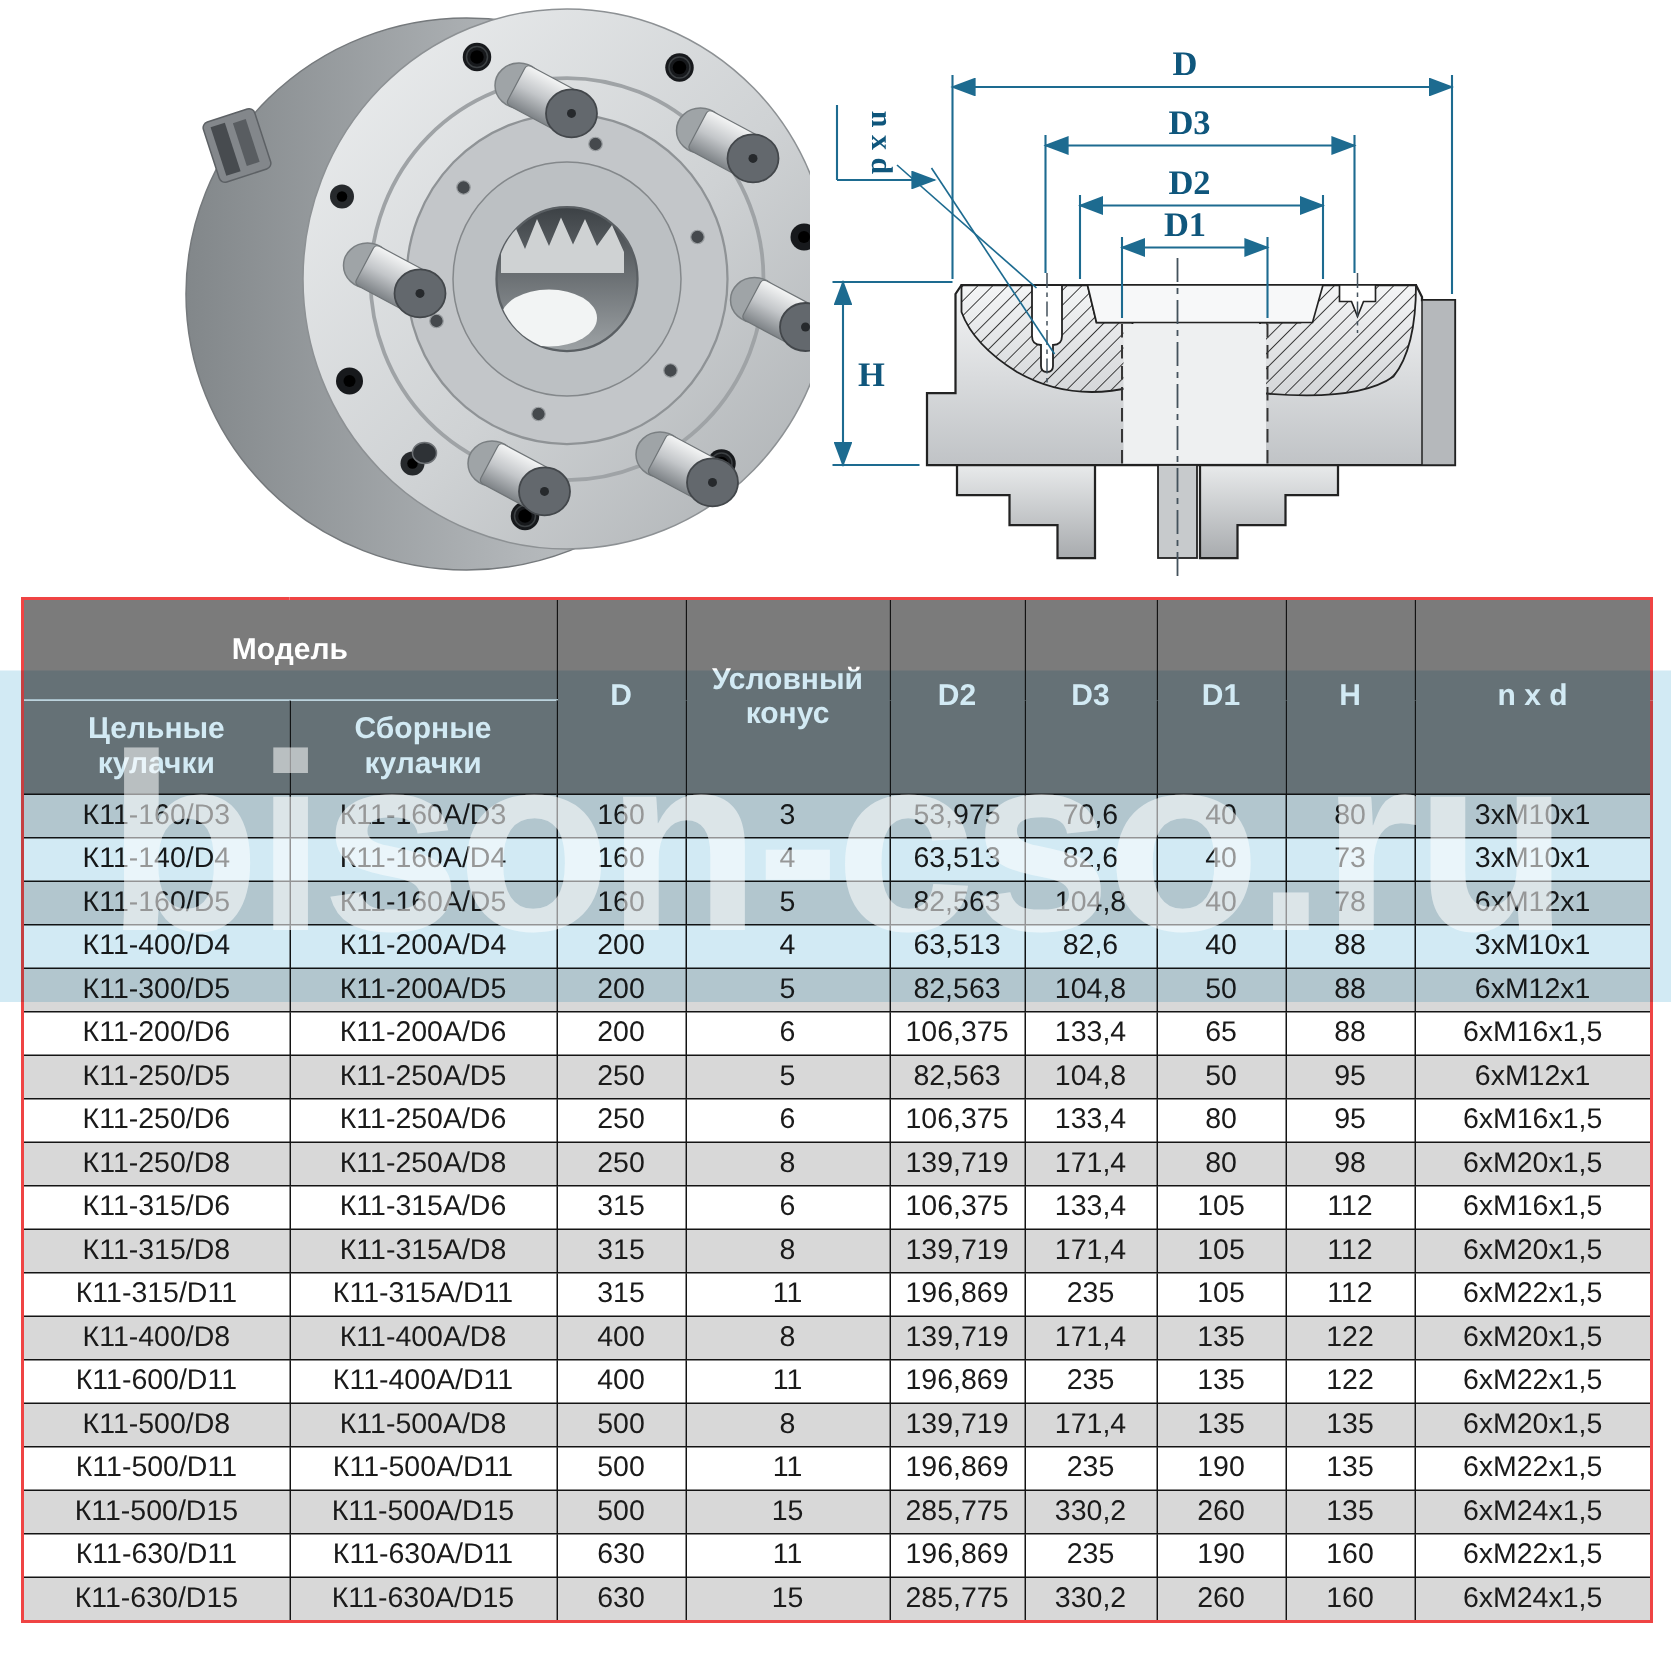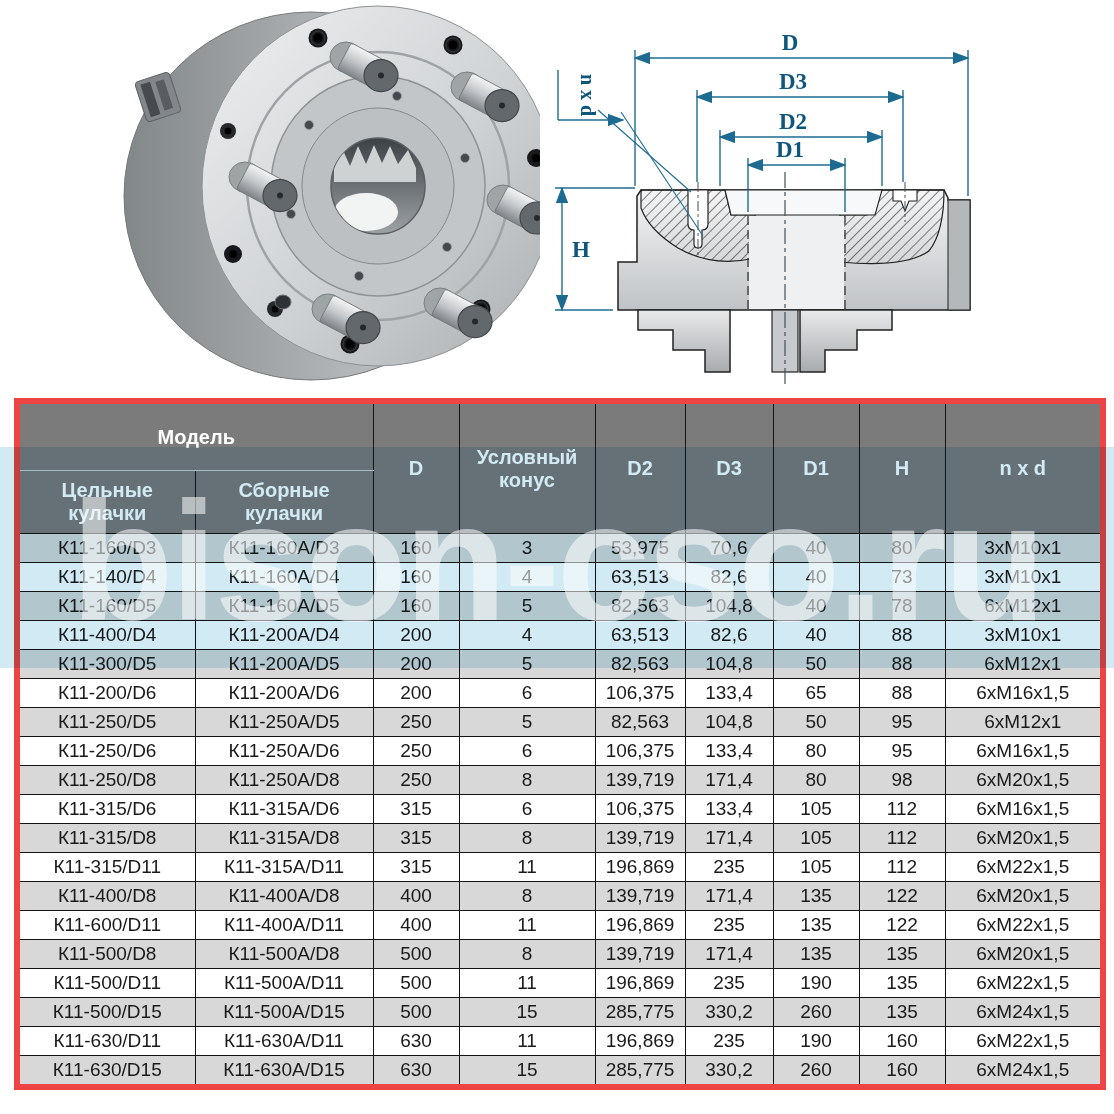--- a/index.html
+++ b/index.html
@@ -9,21 +9,21 @@
   
   .top-section{position:absolute;left:0;top:0;width:1114px;height:396px;background:#fff;}
   .photo-wrap{position:absolute;left:78px;top:0;width:462px;height:392px;}
   .drawing-wrap{position:absolute;left:545px;top:0;width:569px;height:392px;}
 
   
   .spec-table{position:absolute;left:14px;top:398px;width:1086px;
               border-collapse:collapse;table-layout:fixed;}
   .spec-table th,.spec-table td{border:1px solid #141414;text-align:center;
               vertical-align:middle;padding:0 2px;overflow:hidden;}
-  .spec-table{border:6px solid #ef4444;}
+  .spec-table{border:2px solid #ef4444;}
   .spec-table thead th{background:#7b7b7b;color:#ffffff;font-weight:bold;font-size:20px;}
   .spec-table tr.h1 th{height:66px;}
   .spec-table tr.h1 th.model-group{border-bottom:1px solid #c9ced0;}
   .spec-table tr.h2 th{height:62px;}
   .spec-table tbody td{height:28px;font-size:19px;color:#1a1a1a;background:#ffffff;}
   .spec-table tbody tr.odd td{background:#d8d8d8;}
 
   
   .wm-band{position:absolute;left:0;top:447px;width:1114px;height:221px;pointer-events:none;}
   .wm-tint{position:absolute;left:0;top:0;right:0;bottom:0;background:#c5e4f1;

